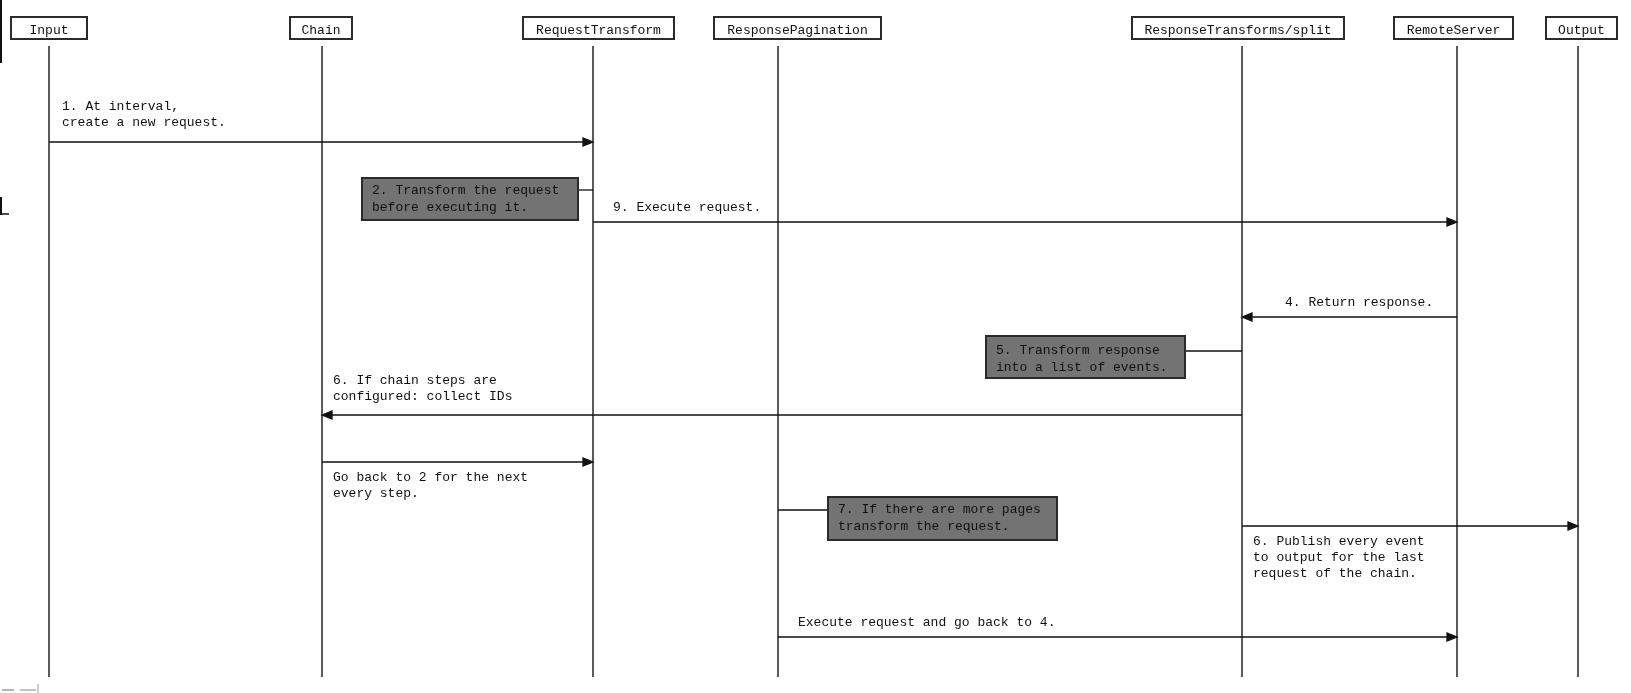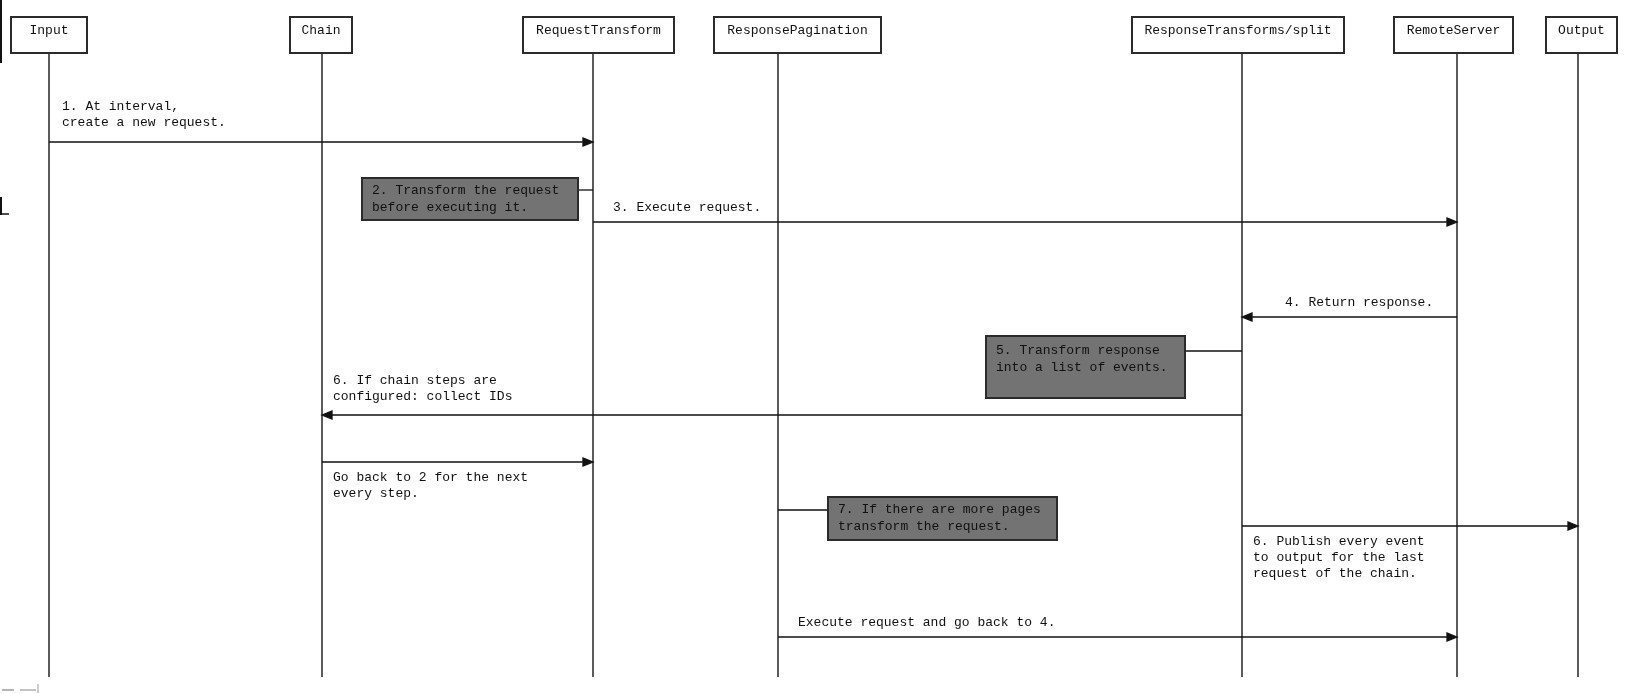--- a/index.html
+++ b/index.html
@@ -8,21 +8,21 @@
     width:1631px;height:693px;
     background:#ffffff;
     font-family:"Liberation Mono","DejaVu Sans Mono",monospace;
     font-size:13px;
     color:#111111;
     overflow:hidden;
   }
   #wires{position:absolute;left:0;top:0;}
   .pbox{
     position:absolute;
-    height:38px;
+    height:24px;
     border:2px solid #2b2b2b;
     background:#ffffff;
     box-sizing:border-box;
     text-align:center;
     line-height:26px;
     white-space:nowrap;
     z-index:3;
   }
   .note{
     position:absolute;
@@ -111,28 +111,28 @@
     <span class="line">1. At interval,</span>
     <span class="line">create a new request.</span>
   </div>
 
   <div class="note" style="left:361px; top:177px; width:218px; height:44px;">
     <span class="line">2. Transform the request</span>
     <span class="line">before executing it.</span>
   </div>
 
   <div class="msglabel" style="left:613px; top:200px;">
-    <span class="line">3. Execute request.</span>
+    <span class="line">9. Execute request.</span>
   </div>
 
   <div class="msglabel" style="left:1285px; top:295px;">
     <span class="line">4. Return response.</span>
   </div>
 
-  <div class="note" style="left:985px; top:335px; width:201px; height:64px; padding-top:5px;">
+  <div class="note" style="left:985px; top:335px; width:201px; height:44px; padding-top:5px;">
     <span class="line">5. Transform response</span>
     <span class="line">into a list of events.</span>
   </div>
 
   <div class="msglabel" style="left:333px; top:373px;">
     <span class="line">6. If chain steps are</span>
     <span class="line">configured: collect IDs</span>
   </div>
 
   <div class="msglabel" style="left:333px; top:470px;">

